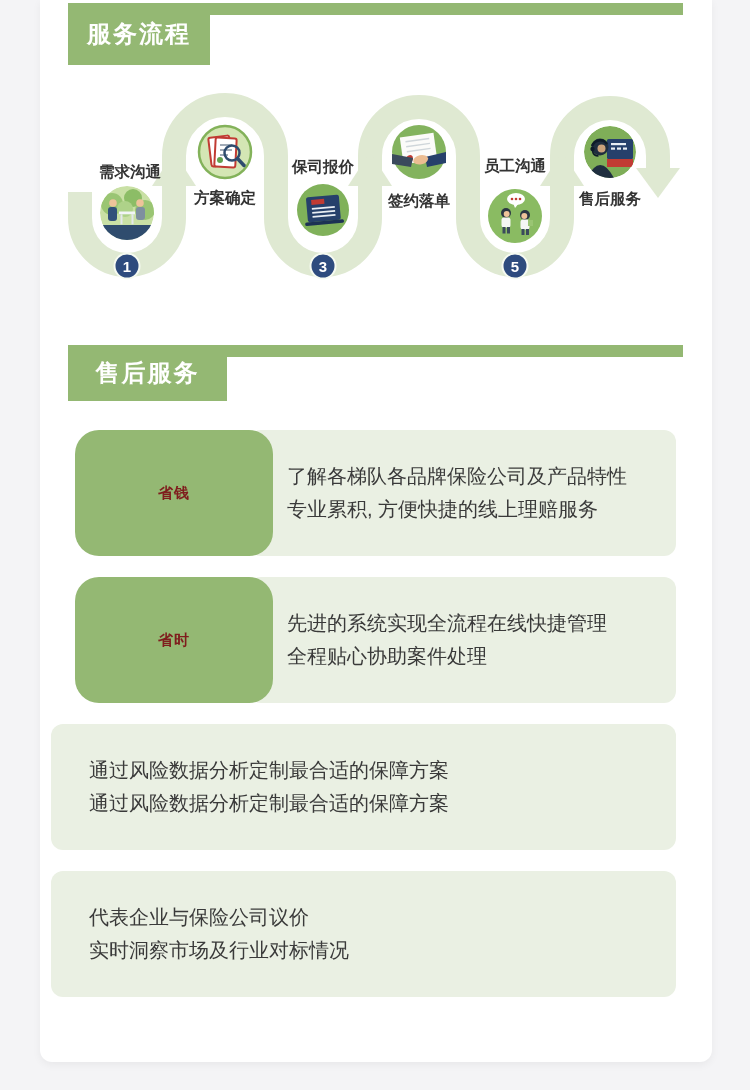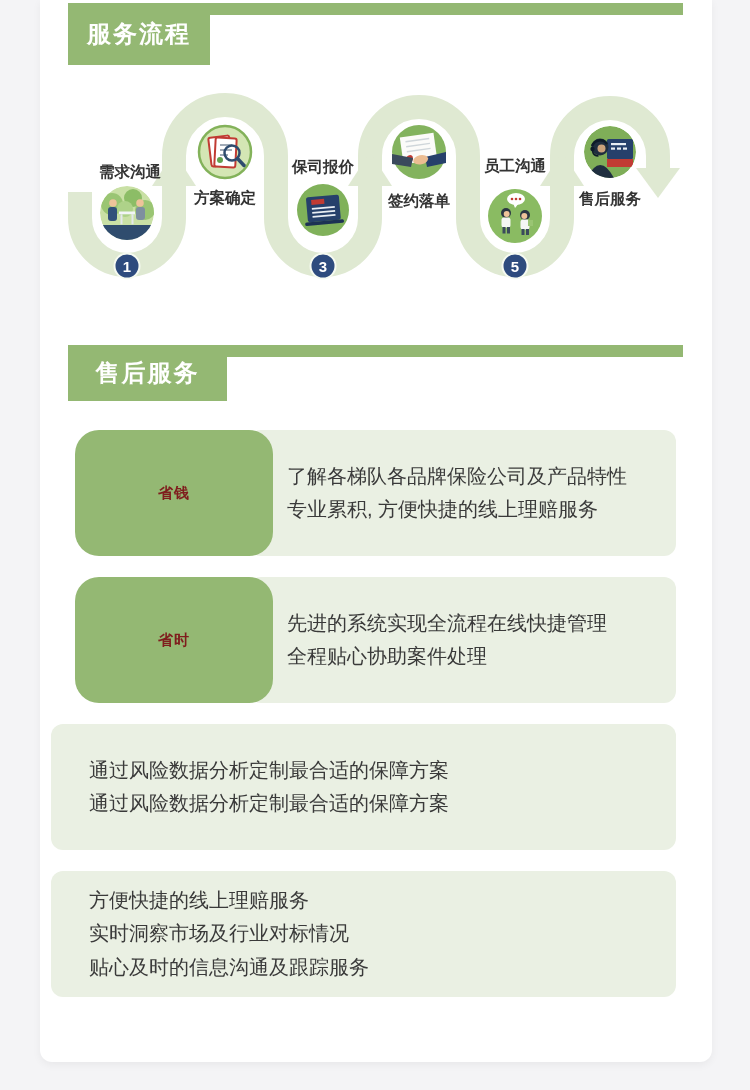--- a/index.html
+++ b/index.html
@@ -221,20 +221,19 @@
 
     <div class="vcard">
       <div class="vbody">
         <div class="vline">通过风险数据分析定制最合适的保障方案</div>
         <div class="vline">通过风险数据分析定制最合适的保障方案</div>
       </div>
     </div>
 
     <div class="vcard">
       <div class="vbody">
-        <div class="vline">方便快捷的线上理赔服务</div>
+        <div class="vline">代表企业与保险公司议价</div>
         <div class="vline">实时洞察市场及行业对标情况</div>
-        <div class="vline">贴心及时的信息沟通及跟踪服务</div>
       </div>
     </div>
 
   </div>
 </div>
 
 </body></html>

